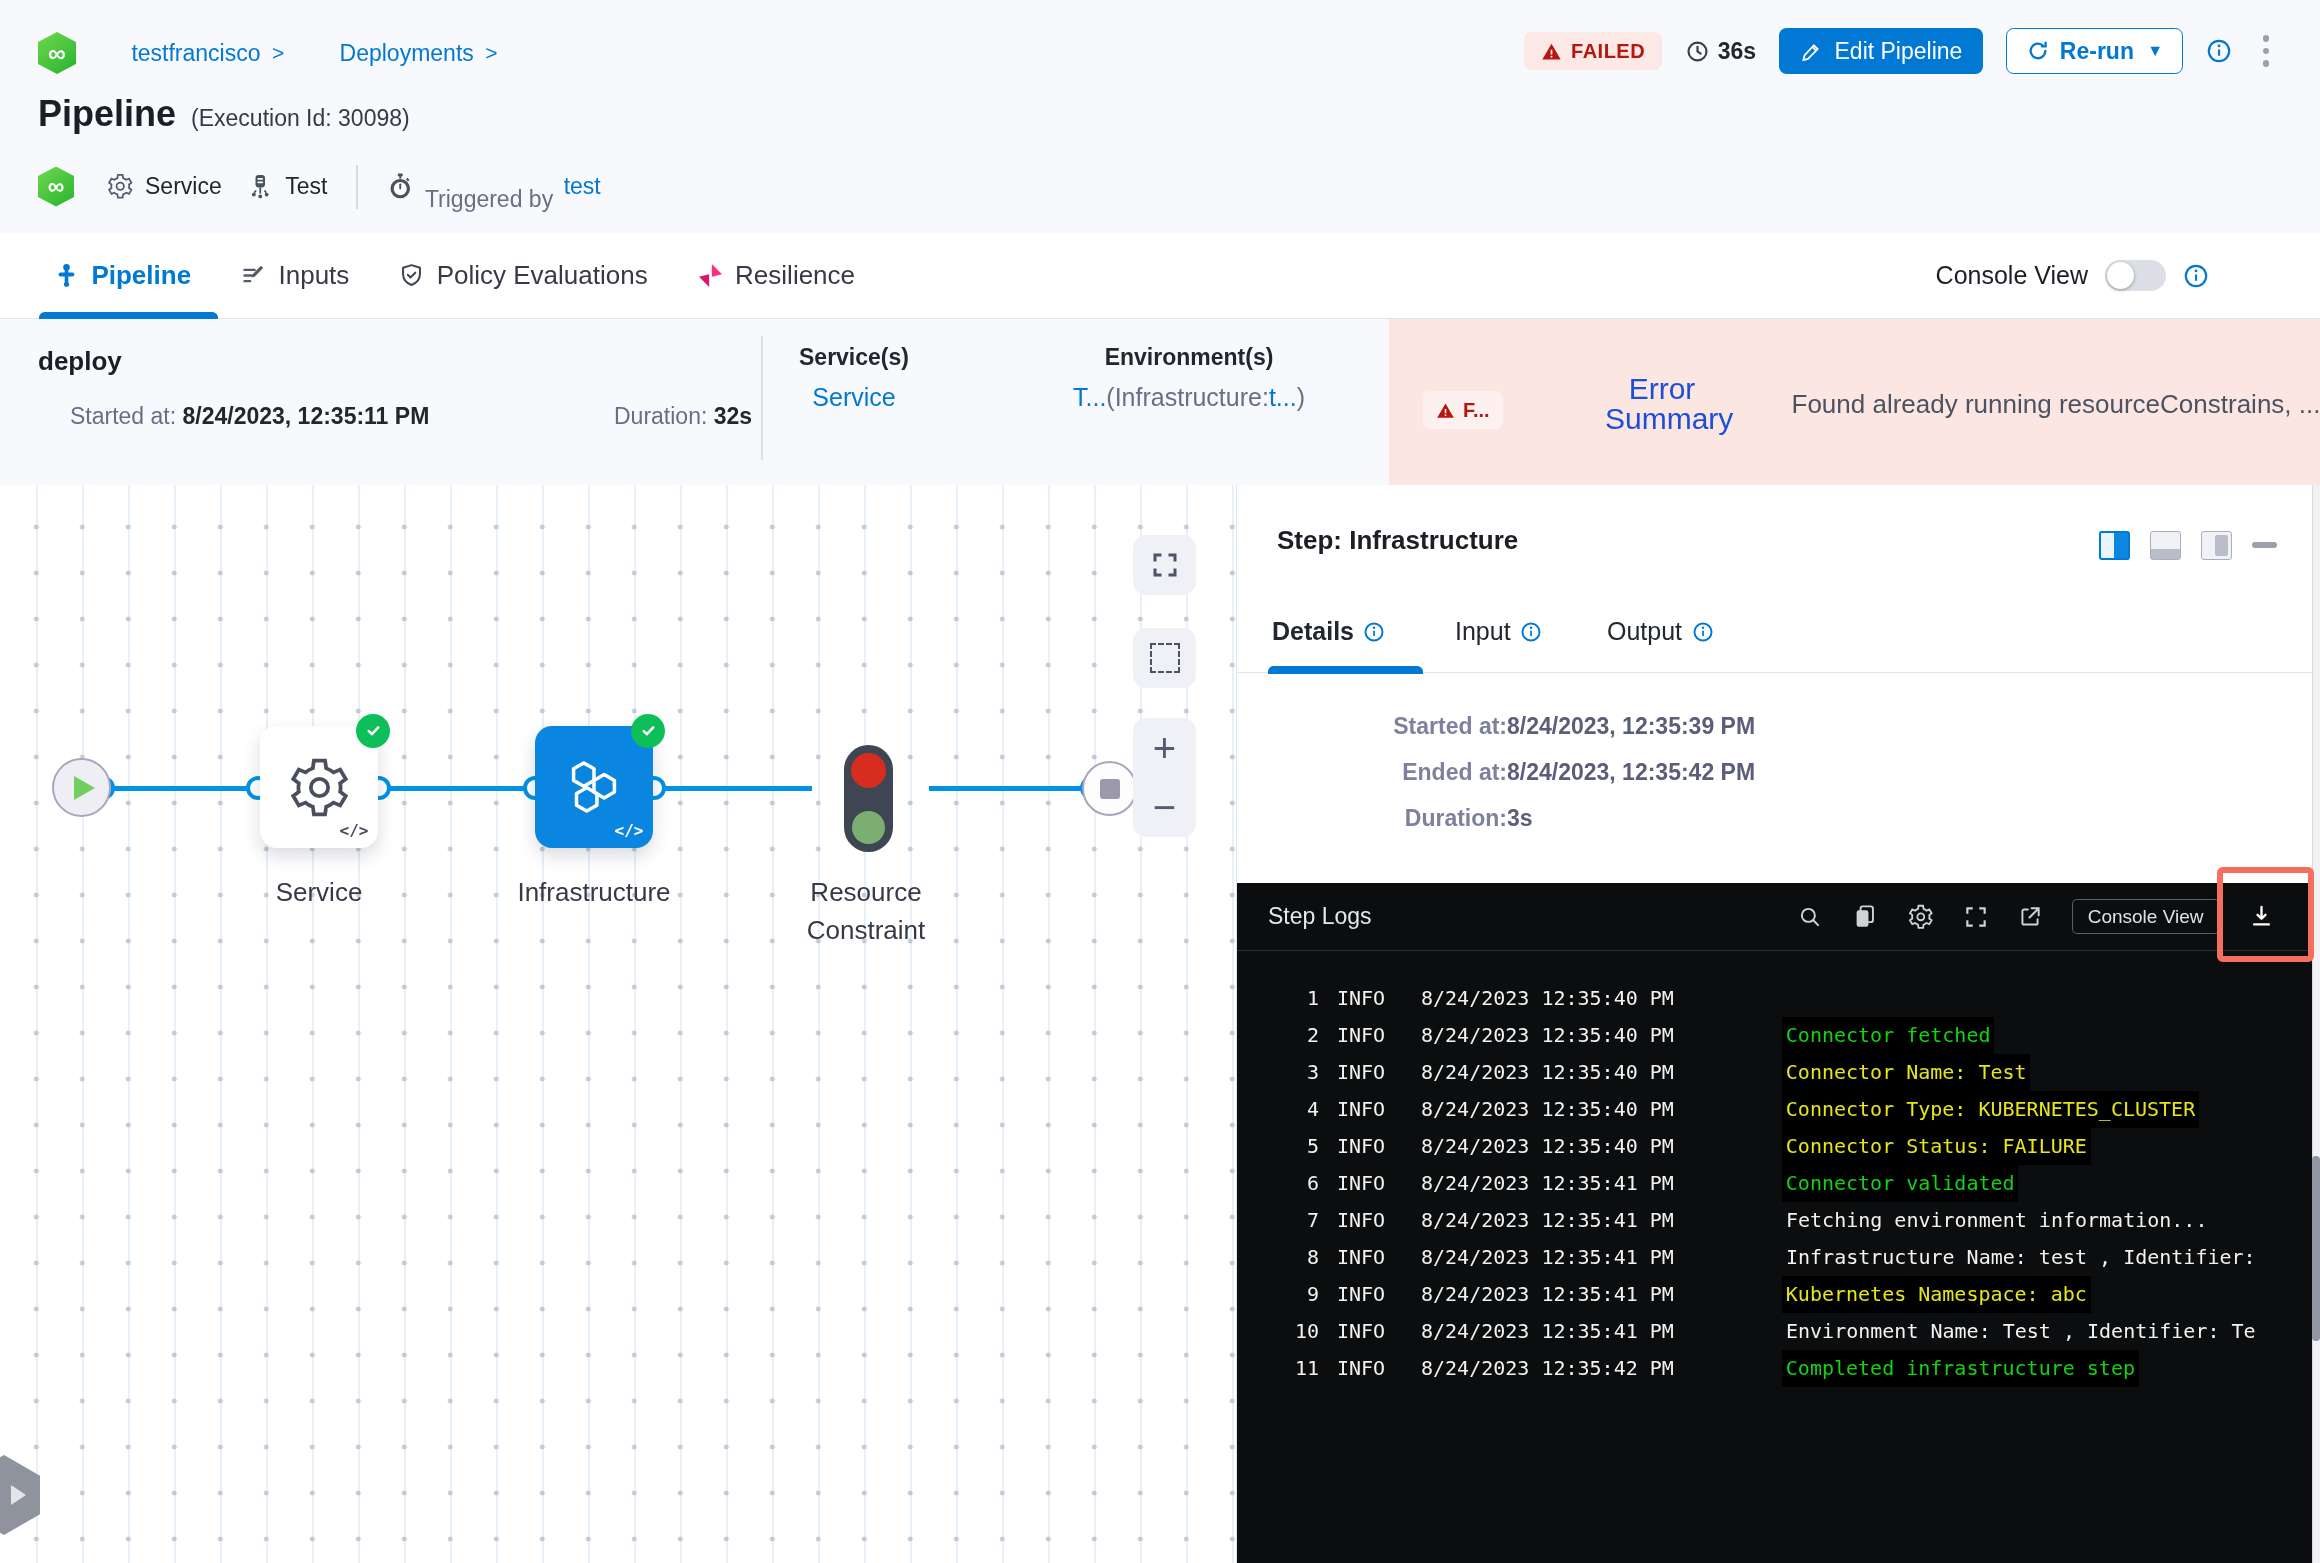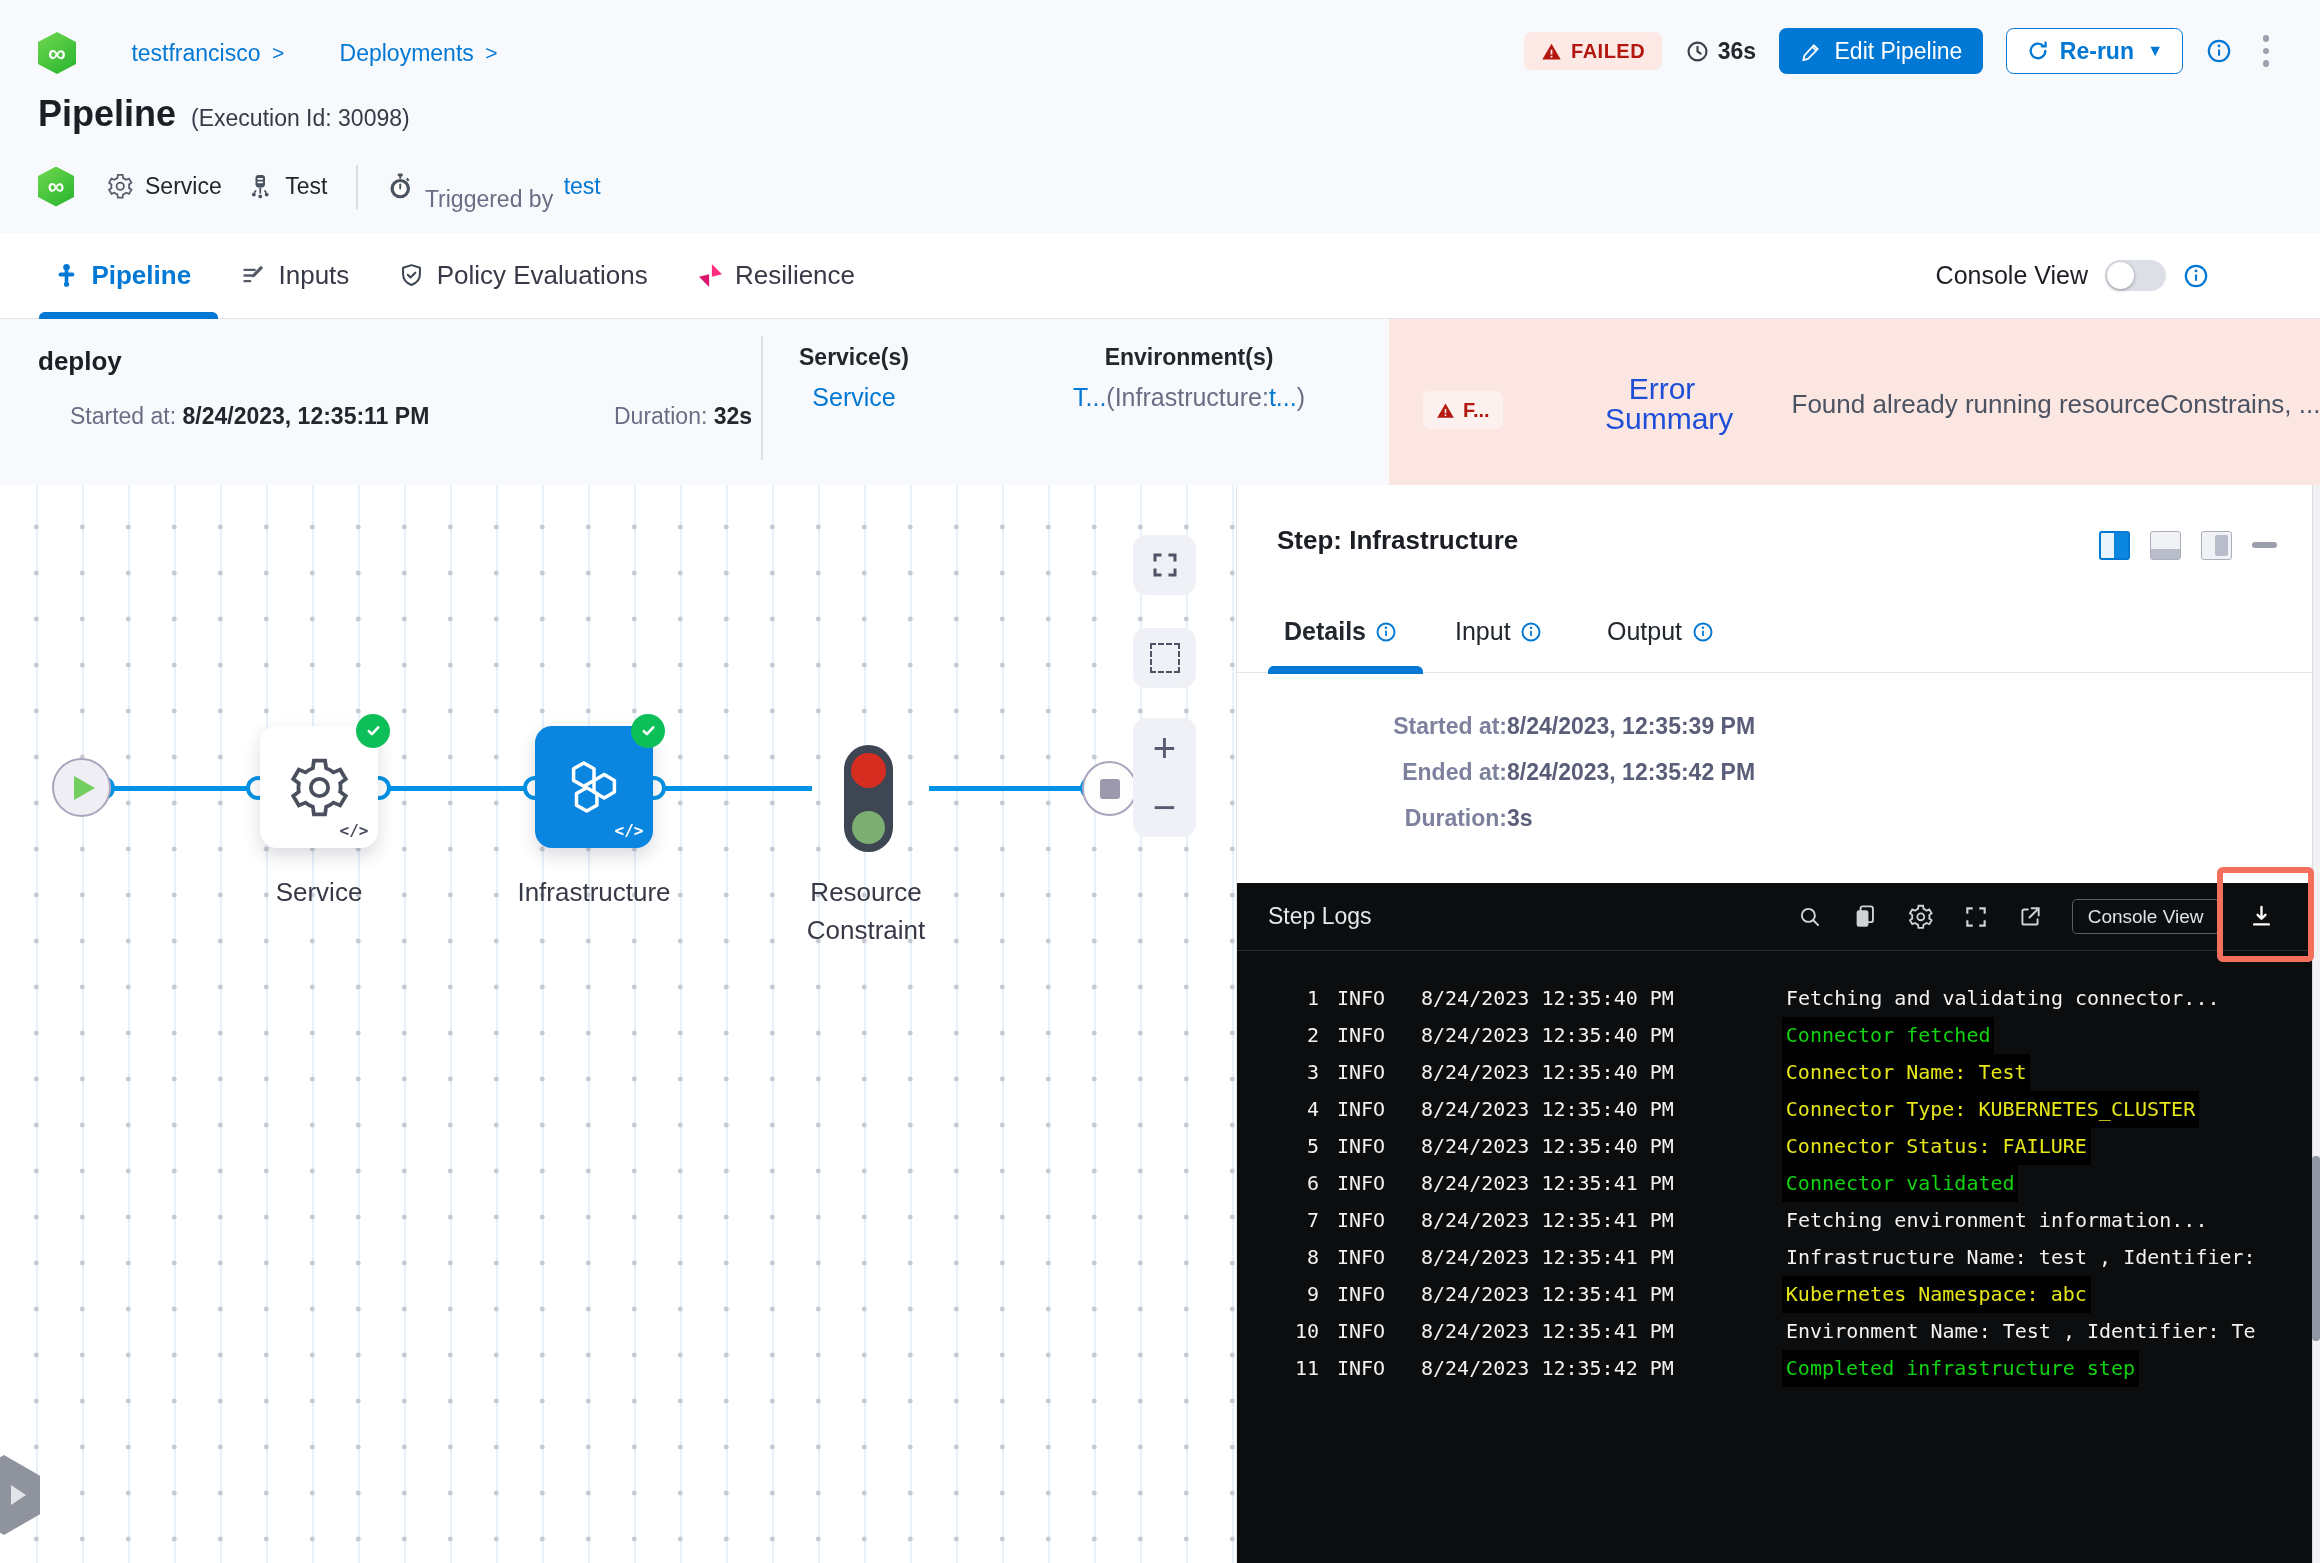--- a/index.html
+++ b/index.html
@@ -404,21 +404,21 @@
     <aside class="panel">
       <span class="panel-title">Step: Infrastructure</span>
       <div class="layout-icons">
         <span class="li-box li-split"></span>
         <span class="li-box li-bottom"></span>
         <span class="li-box li-right"></span>
         <span class="li-dash"></span>
       </div>
 
       <div class="panel-tabs">
-        <span class="ptab active" style="left:47px;">
+        <span class="ptab active" style="left:35px;">
           <span>Details</span>
           <svg width="22" height="22" viewBox="0 0 24 24" fill="none" stroke="#0278d5" stroke-width="2.1">
               <circle cx="12" cy="12" r="9.3"></circle>
               <rect x="11.1" y="10.3" width="1.9" height="6.4" rx="0.9" fill="#0278d5" stroke="none"></rect>
               <circle cx="12" cy="7.3" r="1.3" fill="#0278d5" stroke="none"></circle>
             </svg>
         </span>
         <span class="ptab" style="left:218px;">
           <span>Input</span>
           <svg width="22" height="22" viewBox="0 0 24 24" fill="none" stroke="#0278d5" stroke-width="2.1">
@@ -476,21 +476,20 @@
                 <path d="M12 3.5v10M8.5 10.5L12 14l3.5-3.5"></path>
                 <path d="M5.5 19h13"></path>
               </svg>
           </span>
         </div>
         <div class="log-body">
   <div class="log-row">
     <span class="ln">1</span>
     <span class="lvl">INFO</span>
     <span class="lt">8/24/2023 12:35:40 PM</span>
-    <span class="lmsg c-white">Fetching and validating connector...</span>
   </div>
 
   <div class="log-row">
     <span class="ln">2</span>
     <span class="lvl">INFO</span>
     <span class="lt">8/24/2023 12:35:40 PM</span>
     <span class="lmsg c-green">Connector fetched</span>
   </div>
 
   <div class="log-row">

